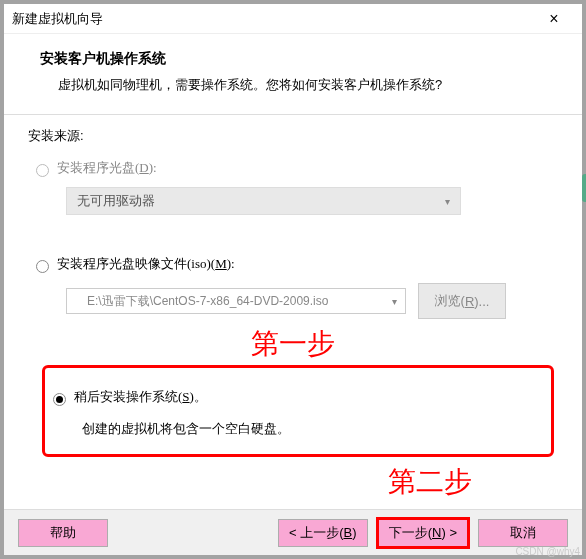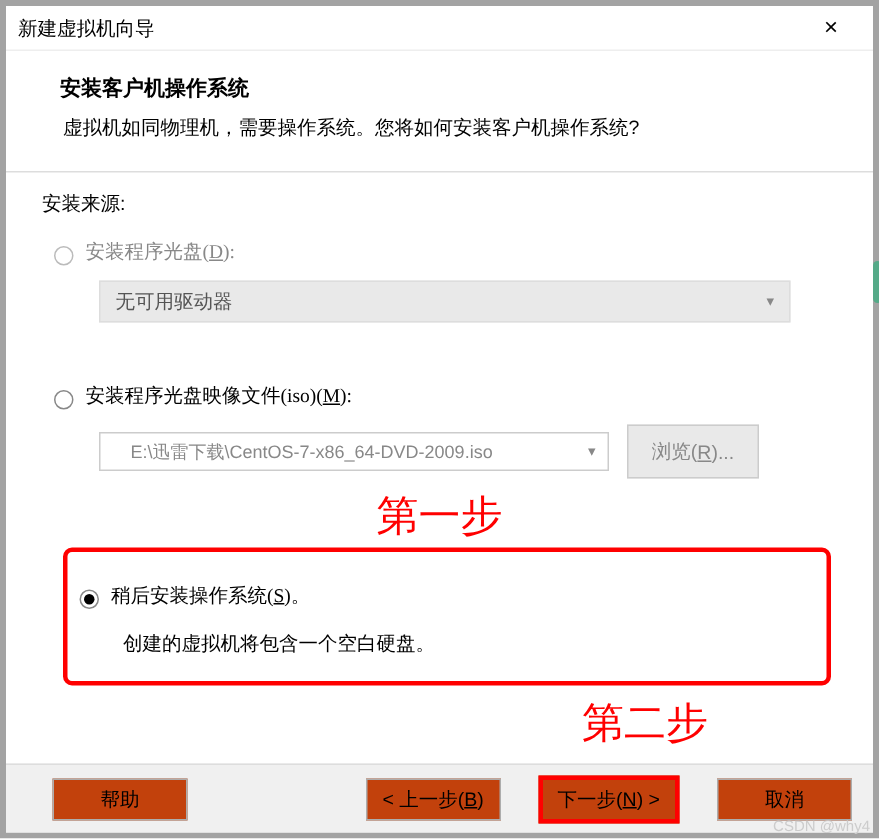--- a/index.html
+++ b/index.html
@@ -3,43 +3,43 @@
 <meta charset="utf-8">
 <style>
 * { box-sizing: border-box; margin: 0; padding: 0; }
 body { font-family: "Microsoft YaHei", sans-serif; font-size: 13px; color: #000; background: #fff; }
 .dialog { width: 586px; height: 559px; border: 4px solid #a3a3a3; position: relative; background: #fff; }
 .titlebar { height: 30px; display: flex; align-items: center; padding: 0 8px; border-bottom: 1px solid #eee; }
 .titlebar .title { flex: 1; font-size: 13px; }
 .titlebar .close { width: 40px; text-align: center; font-size: 16px; cursor: pointer; font-family: Arial, sans-serif; }
 .header { padding: 16px 36px 20px; border-bottom: 1px solid #ddd; }
 .header .header-title { font-weight: bold; font-size: 14px; margin-bottom: 8px; }
-.header .header-sub { font-size: 13px; margin-left: 2px; }
+.header .header-sub { font-size: 13px; margin-left: 18px; }
 .content { padding: 12px 24px 10px; }
 .src-label { margin-bottom: 14px; }
 .option-row { display: flex; align-items: flex-end; margin-left: 8px; margin-bottom: 10px; font-family: Liberation Serif, serif; }
 .radio { width: 13px; height: 13px; border: 1px solid #888; border-radius: 50%; margin-right: 8px; display: inline-flex; align-items: center; justify-content: center; flex-shrink: 0; }
 .radio.disabled { border-color: #bbb; }
 .radio .dot { width: 7px; height: 7px; background: #000; border-radius: 50%; }
 .opt-label { font-size: 13px; }
 .opt-label.disabled { color: #888; }
 .u { text-decoration: underline; }
-.combo { margin: 8px 0 40px 38px; width: 461px; height: 28px; background: #e9e9e9; border: 1px solid #ddd; display: flex; align-items: center; padding: 0 10px; color: #555; position: relative; }
+.combo { margin: 8px 0 40px 38px; width: 395px; height: 28px; background: #e9e9e9; border: 1px solid #ddd; display: flex; align-items: center; padding: 0 10px; color: #555; position: relative; }
 .combo .chev { position: absolute; right: 10px; color: #888; font-size: 10px; }
 .iso-row { display: flex; align-items: center; margin: 8px 0 6px 38px; gap: 12px; }
 .iso-input { width: 340px; height: 26px; border: 1px solid #ccc; background: #fff; color: #888; padding: 0 20px; font-size: 12px; display: flex; align-items: center; position: relative; }
 .iso-input .chev { position: absolute; right: 8px; color: #888; font-size: 10px; }
 .browse-btn { width: 88px; height: 36px; background: #e9e9e9; border: 1px solid #ccc; color: #888; font-size: 13px; display: flex; align-items: center; justify-content: center; }
 .step1 { color: #f00; font-size: 28px; font-weight: 400; text-align: center; margin: 2px 0 2px 0; font-family: "KaiTi","STKaiti",serif; }
 .redbox { border: 3px solid #f00; border-radius: 6px; margin: 0 4px 0 14px; padding: 20px 10px 16px 8px; }
 .later-sub { margin-left: 29px; margin-top: 14px; font-size: 13px; }
 .step2-row { display: flex; justify-content: flex-end; padding-right: 86px; margin-top: 6px; }
 .step2 { color: #f00; font-size: 28px; font-weight: 500; font-family: "KaiTi","STKaiti",serif; }
 .footer { position: absolute; bottom: 0; left: 0; right: 0; height: 46px; background: #f0f0f0; border-top: 1px solid #ddd; display: flex; align-items: center; padding: 0 14px; gap: 8px; }
-.btn { height: 28px; min-width: 90px; background: #c2410c; border: 1px solid #adadad; font-size: 13px; display: flex; align-items: center; justify-content: center; cursor: pointer; padding: 0 10px; margin-left: 17px; }
+.btn { height: 28px; min-width: 90px; background: #f9a8d4; border: 1px solid #adadad; font-size: 13px; display: flex; align-items: center; justify-content: center; cursor: pointer; padding: 0 10px; }
 .btn.help { margin-right: auto; }
 .btn.next { border: 3px solid #f00; height: 32px; color: #000; }
 .watermark { position: absolute; bottom: 2px; right: 6px; font-size: 10px; color: #ccc; }
 .rightbg { position: absolute; right: -6px; top: 170px; width: 8px; height: 240px; }
 .rbg1 { position:absolute; right:0; top:0; width:6px; height:28px; background:#5a8; border-radius:3px;}
 </style>
 </head>
 <body>
 
 <div class="dialog">

